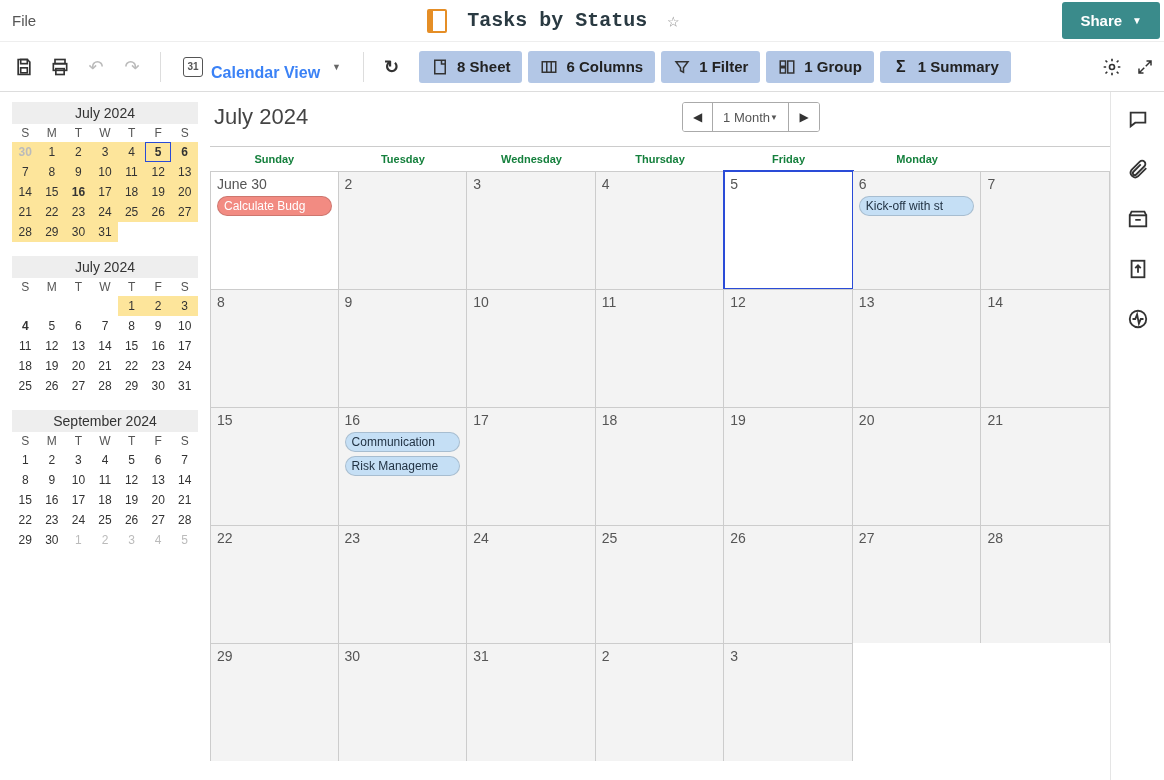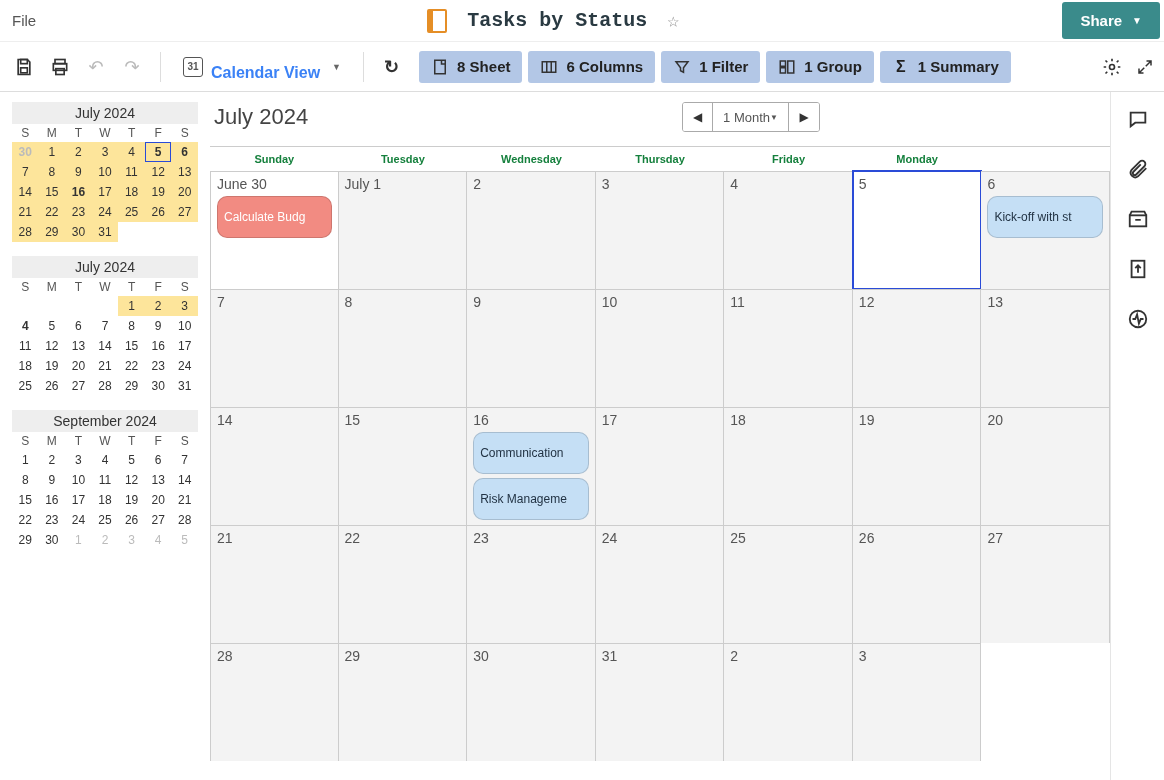--- a/index.html
+++ b/index.html
@@ -49,21 +49,21 @@
 
 .cal-grid { border-top: 1px solid #ccc; }
 .cal-head { display: grid; grid-template-columns: repeat(7, 1fr); }
 .cal-head div { text-align: center; font-size: 11px; font-weight: 700; color: #15803d; padding: 6px 0;}
 .cal-body { display: grid; grid-template-columns: repeat(7, 1fr); grid-auto-rows: 118px; }
 .cell { border-top: 1px solid #ccc; border-right: 1px solid #ccc; padding: 4px 6px; position: relative; background: #f3f3f3; }
 .cal-body .cell:nth-child(7n+1) { border-left: 1px solid #ccc; }
 .cell.white { background: #fff; }
 .cell.selected { outline: 2px solid #2a4bd7; outline-offset: -1px; background:#fff;}
 .cell-date { font-size: 14px; color: #555; }
-.event { margin-top: 4px; padding: 13px 6px; border-radius: 10px; font-size: 12px; white-space: nowrap; overflow: hidden; text-overflow: clip; border: 1px solid rgba(0,0,0,0.15); }
+.event { margin-top: 4px; padding: 2px 6px; border-radius: 10px; font-size: 12px; white-space: nowrap; overflow: hidden; text-overflow: clip; border: 1px solid rgba(0,0,0,0.15); }
 .event.red { background: #f28b82; color: #fff; }
 .event.blue { background: #c5dff5; color: #234; }
 
 
 .mini { margin-bottom: 14px; }
 .mini-header { background: #eee; text-align: center; font-size: 14px; padding: 3px 0; }
 .mini-grid { display: grid; grid-template-columns: repeat(7, 1fr); text-align: center; font-size: 12px; }
 .mini-grid .mh { font-weight: 400; color: #555; padding: 2px 0; }
 .mini-grid .md { padding: 3px 0; color: #333; cursor: pointer; }
 .mini-grid .md.dim { color: #bbb; }
@@ -327,23 +327,20 @@
           <div>Thursday</div>
           <div>Friday</div>
           <div>Monday</div>
         </div>
       <div class="cal-body" id="cal-body">
           <div class="cell white">
             <div class="cell-date">June 30</div>
             <div class="event red">Calculate Budg</div>
           </div>
           <div class="cell">
-            <div class="cell-date">July 1</div>
-          </div>
-          <div class="cell">
             <div class="cell-date">2</div>
           </div>
           <div class="cell">
             <div class="cell-date">3</div>
           </div>
           <div class="cell">
             <div class="cell-date">4</div>
           </div>
           <div class="cell selected">
             <div class="cell-date">5</div>

